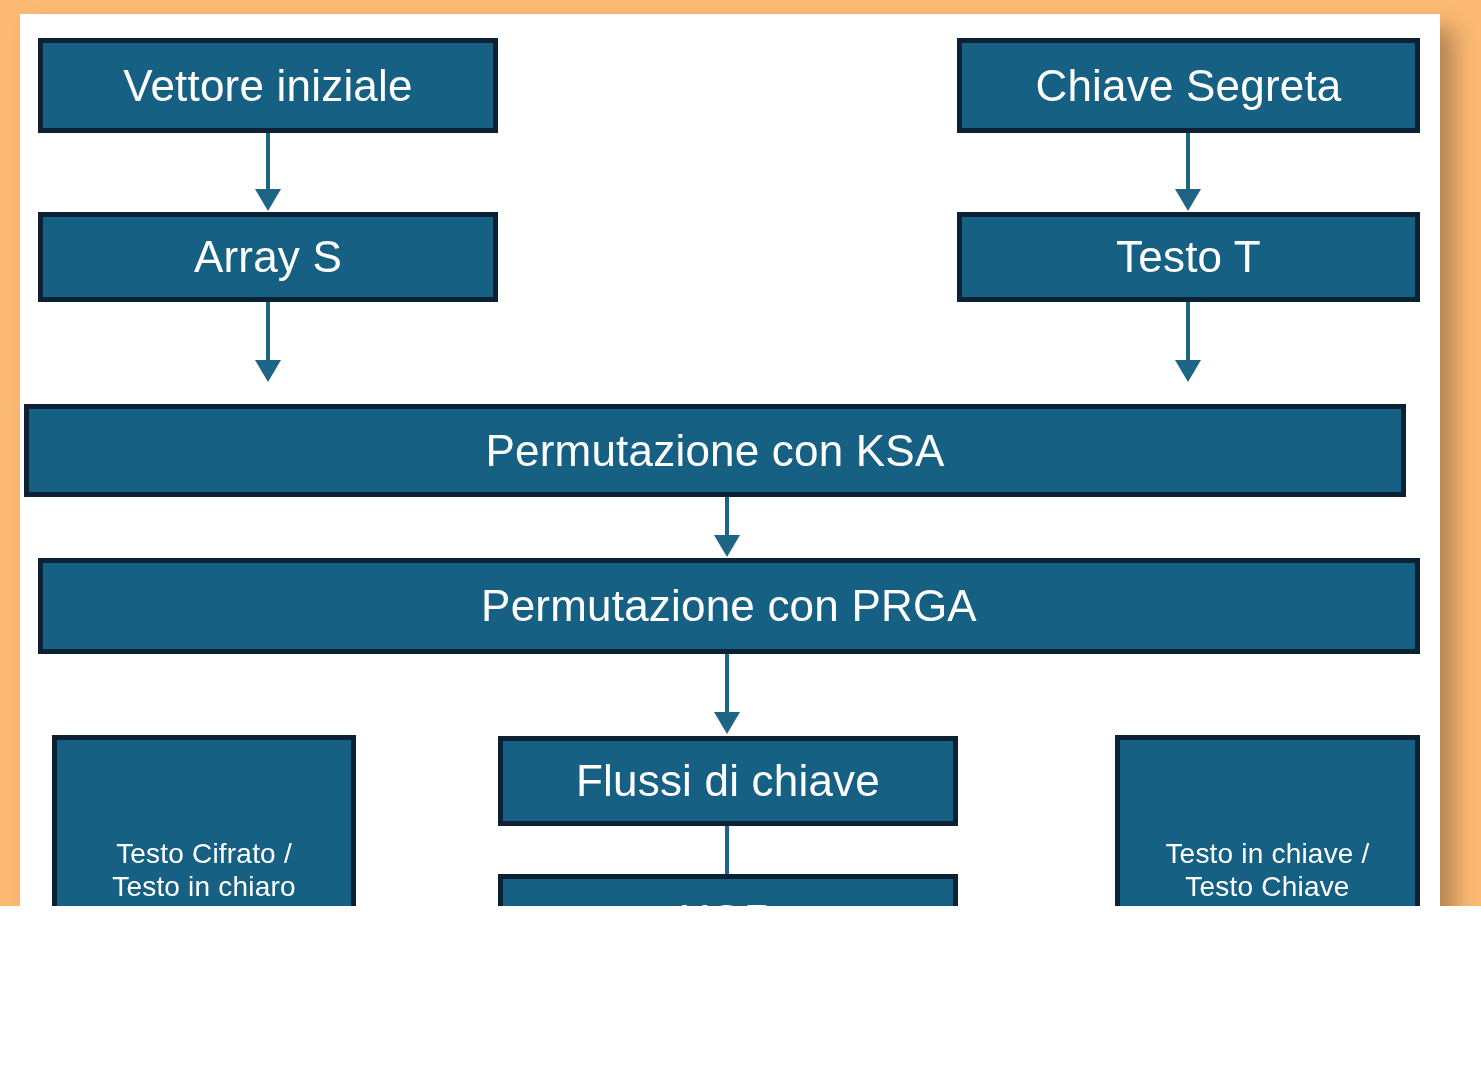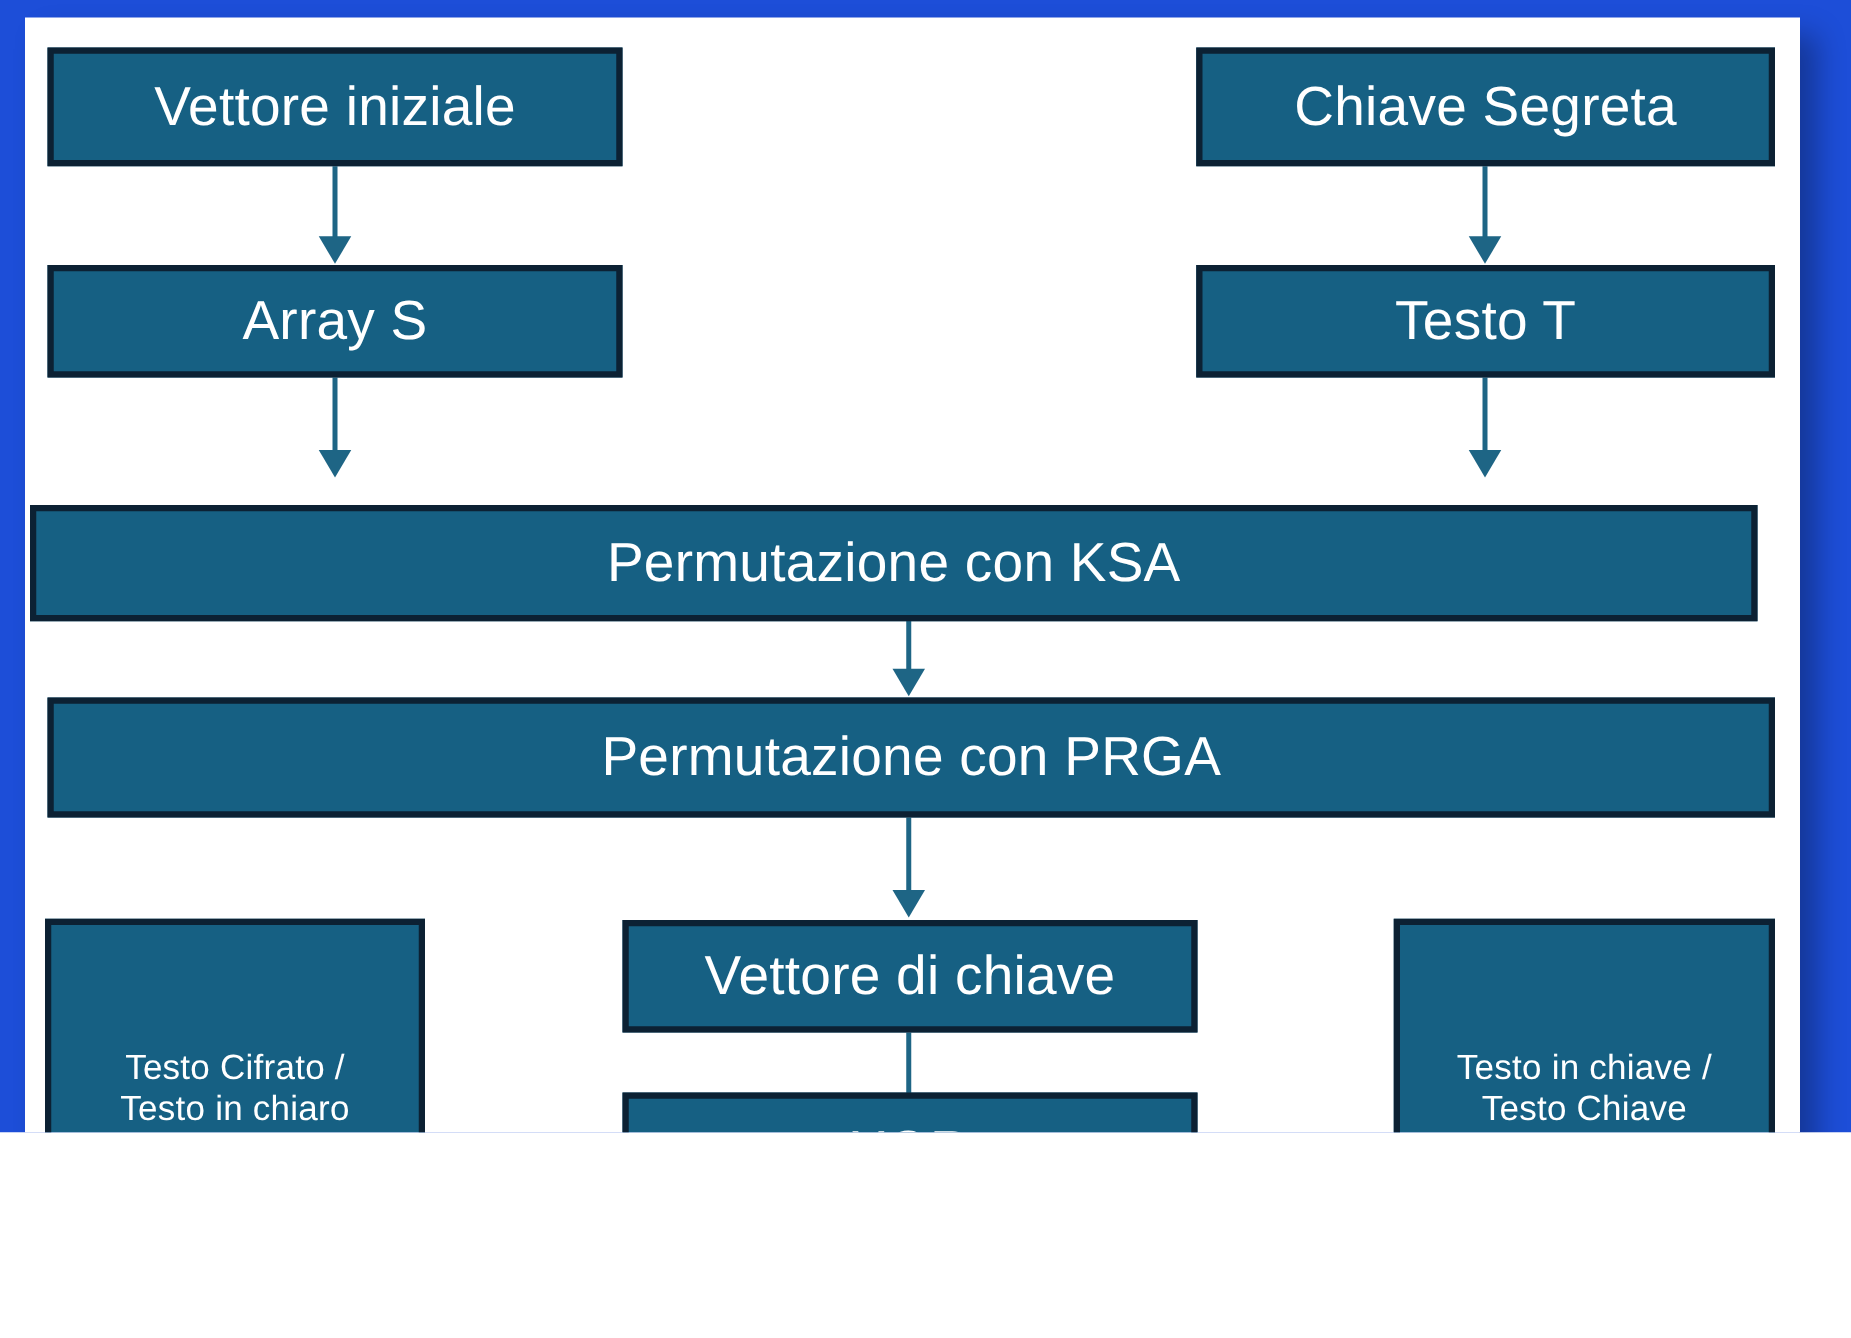--- a/index.html
+++ b/index.html
@@ -4,21 +4,21 @@
 <style>
   html, body {
     margin: 0;
     padding: 0;
     background: #ffffff;
   }
   #stage {
     position: relative;
     width: 1481px;
     height: 906px;
-    background: #1d4ed8;
+    background: #fdba74;
     overflow: hidden;
     font-family: "Liberation Sans", sans-serif;
   }
   
   #canvas {
     position: absolute;
     left: 20px;
     top: 14px;
     width: 1420px;
     height: 1022px;
@@ -122,28 +122,28 @@
 
     <div class="node f-lg" style="left:4px; top:368px; width:1382px; height:93px;margin-top:22px;">
       <span class="lbl">Permutazione con KSA</span>
     </div>
 
     <div class="node f-lg" style="left:18px; top:544px; width:1382px; height:96px;">
       <span class="lbl">Permutazione con PRGA</span>
     </div>
 
     <div class="node f-lg" style="left:478px; top:722px; width:460px; height:90px;">
-      <span class="lbl">Vettore di chiave</span>
+      <span class="lbl">Flussi di chiave</span>
     </div>
 
     <div class="node f-lg" style="left:478px; top:860px; width:460px; height:94px;">
       <span class="lbl">XOR</span>
     </div>
 
-    <div class="node f-sm" style="left:16px; top:721px; width:304px; height:270px;">
+    <div class="node f-sm" style="left:32px; top:721px; width:304px; height:270px;">
       <span class="lbl">
         <span>Testo Cifrato /</span><br>
         <span>Testo in chiaro</span>
       </span>
     </div>
 
     <div class="node f-sm" style="left:1095px; top:721px; width:305px; height:270px;">
       <span class="lbl">
         <span>Testo in chiave /</span><br>
         <span>Testo Chiave</span>

